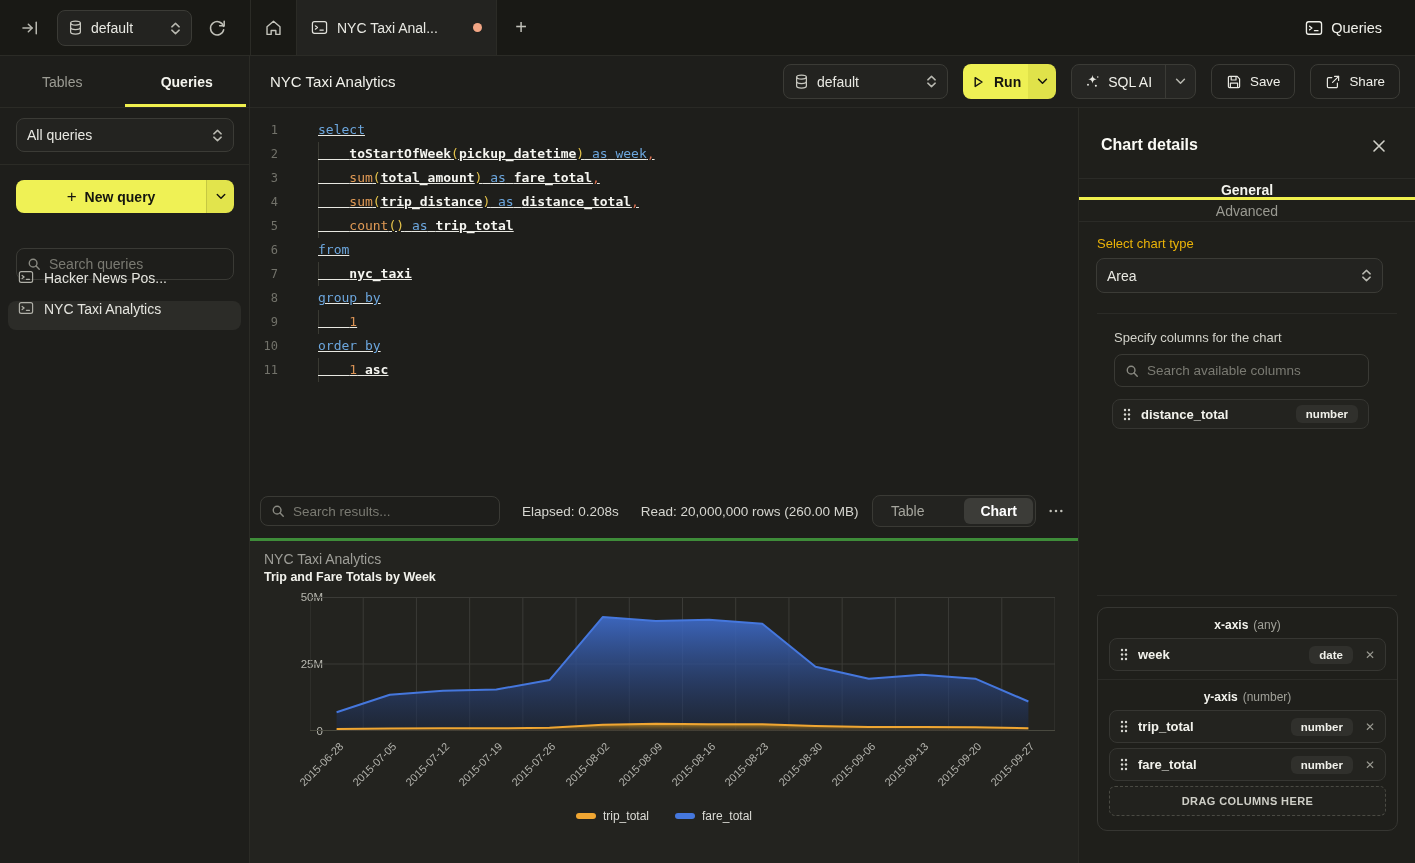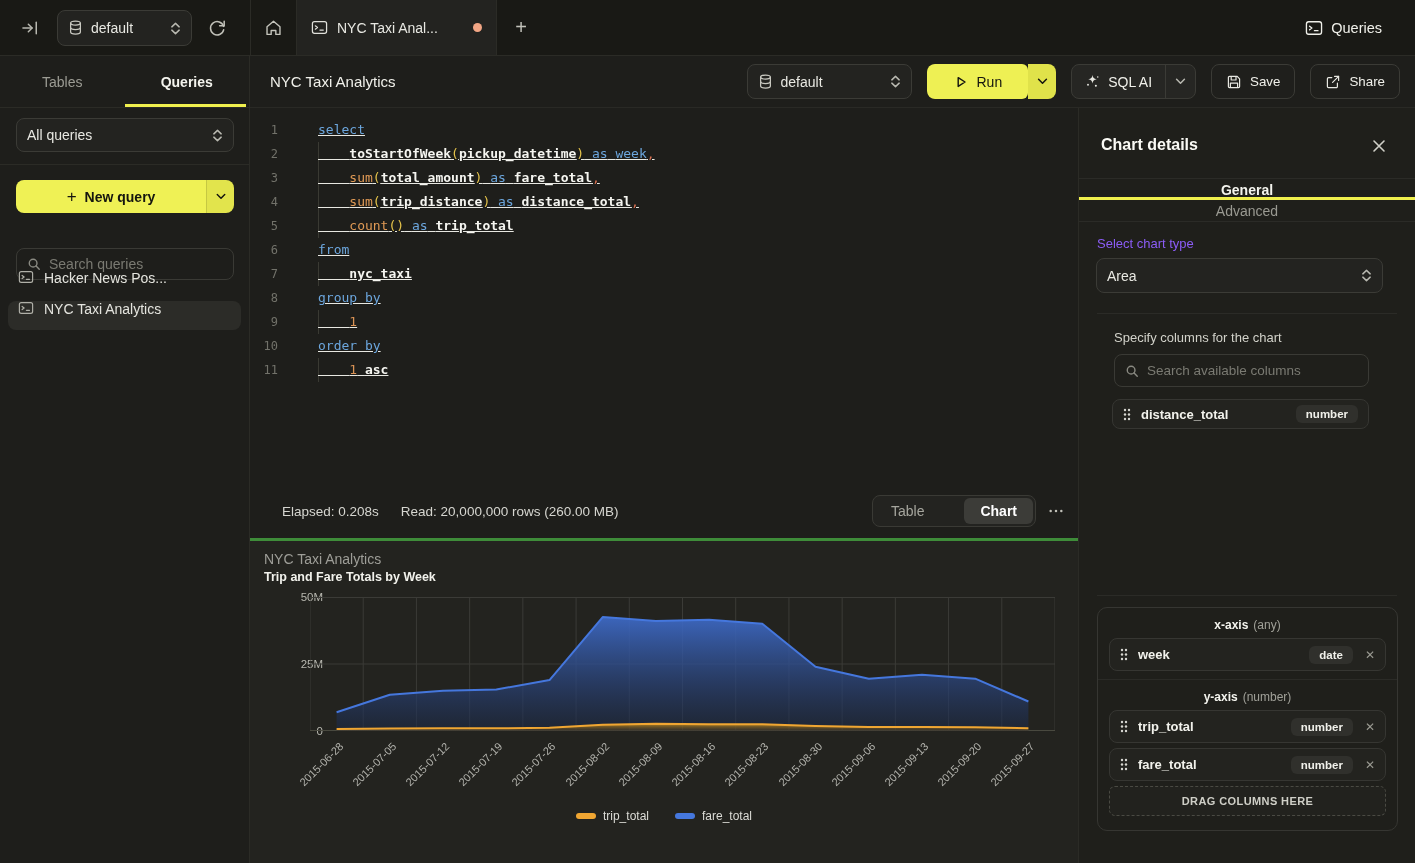--- a/index.html
+++ b/index.html
@@ -22,21 +22,21 @@
   .dot { width:9px; height:9px; border-radius:50%; background:#F2A685; }
   .plus-tab { width:48px; display:flex; align-items:center; justify-content:center; color:#c2c2ba; font-size:20px; cursor:pointer; }
   .queries-top-btn { position:absolute; right:33px; top:14px; height:28px; display:flex; align-items:center; gap:8px; color:#f0f0ea; font-size:14.5px; cursor:pointer; background:none; border:none; }
 
   
   .header-row { position:absolute; left:250px; right:0; top:56px; height:52px; border-bottom:1px solid #292925; display:flex; align-items:center; padding:0 15px 0 20px; background:#1e1e1b; }
   .page-title { font-size:15px; color:#f0f0ea; }
   .toolbar { margin-left:auto; display:flex; align-items:center; gap:15px; }
   .toolbar .db-select { width:165px; height:35px; }
   .split-btn { display:flex; align-items:stretch; height:35px; border-radius:8px; overflow:hidden; cursor:pointer; }
-  .run-btn .seg-main { background:#EEF054; color:#15150f; font-weight:400; display:flex; align-items:center; gap:8px; padding:0 26px;border-radius:6px; }
+  .run-btn .seg-main { background:#EEF054; color:#15150f; font-weight:700; display:flex; align-items:center; gap:8px; padding:0 7px; }
   .run-btn .seg-caret { width:28px; background:#E0E24A; display:flex; align-items:center; justify-content:center; color:#15150f; }
   .sqlai-btn { border:1px solid #3b3b36; background:#262623; }
   .sqlai-btn .seg-main { display:flex; align-items:center; gap:8px; padding:0 13px; color:#f0f0ea; }
   .sqlai-btn .seg-caret { width:30px; border-left:1px solid #3b3b36; display:flex; align-items:center; justify-content:center; color:#b8b8b0; }
   .ghost-btn { height:35px; display:flex; align-items:center; gap:8px; padding:0 14px; border:1px solid #3b3b36; border-radius:8px; background:#1f1f1c; color:#f0f0ea; cursor:pointer; }
 
   
   .sidebar { position:absolute; left:0; top:56px; bottom:0; width:250px; background:#1e1e1b; border-right:1px solid #2b2b26; }
   .side-tabs { height:52px; border-bottom:1px solid #2b2b26; display:flex; }
   .side-tab { flex:1; display:flex; align-items:center; justify-content:center; color:#9c9c94; cursor:pointer; position:relative; }
@@ -87,21 +87,21 @@
 
   
   .rpanel { position:absolute; right:0; top:108px; width:337px; bottom:0; background:#1f1f1b; border-left:1px solid #2b2b26; }
   .rp-header { height:71px; border-bottom:1px solid #2b2b27; position:relative; }
   .rp-title { position:absolute; left:22px; top:28px; font-size:16px; font-weight:700; color:#fafaf5; }
   .rp-close { position:absolute; right:26px; top:28px; width:20px; height:20px; color:#d0d0c8; }
   .rp-tabs { height:43px; border-bottom:1px solid #2b2b27; display:flex;flex-direction:column; }
   .rp-tab { flex:1; display:flex; align-items:center; justify-content:center; color:#9a9a92; cursor:pointer; position:relative; }
   .rp-tab.active { color:#f4f4ee; font-weight:700; }
   .rp-tab.active .tab-underline { position:absolute; left:0; right:0; bottom:0; height:3px; background:#F0F04E; }
-  .rp-label { position:absolute; left:18px; font-size:13px; color:#8b5cf6; }
+  .rp-label { position:absolute; left:18px; font-size:13px; color:#eab308; }
   .chart-type-select { position:absolute; left:17px; top:150px; width:287px; height:35px; }
   .rp-divider { position:absolute; left:18px; right:18px; height:1px; background:#2b2b27; }
   .cols-label { position:absolute; left:35px; top:222px; font-size:13px; color:#d2d2ca; }
   .rpanel .search-input { position:absolute; left:35px; top:246px; width:255px; height:33px; font-size:13.5px; }
   .col-row { display:flex; align-items:center; gap:10px; height:30px; background:#23231f; border:1px solid #363632; border-radius:8px; padding:0 10px; }
   .col-row .handle { color:#d8d8d2; display:flex; cursor:grab; }
   .col-name { font-size:13px; font-weight:700; color:#f2f2ec; flex:1; }
   .type-badge { background:#30302c; border-radius:6px; padding:3px 10px; font-size:11.5px; font-weight:700; color:#f0f0ea; }
   .remove-x { color:#9a9a92; font-size:12px; margin-left:2px; cursor:pointer; }
   #available-cols { position:absolute; left:33px; top:291px; width:257px; }
@@ -309,20 +309,27 @@
         <div class="ed-line ind"><span class="ln">5</span><span class="code"><span>    </span><span class="tk-fn">count</span><span class="tk-pr">()</span><span> </span><span class="tk-kw">as</span><span> </span><span class="tk-id">trip_total</span></span></div>
         <div class="ed-line"><span class="ln">6</span><span class="code"><span class="tk-kw">from</span></span></div>
         <div class="ed-line ind"><span class="ln">7</span><span class="code"><span>    </span><span class="tk-id">nyc_taxi</span></span></div>
         <div class="ed-line"><span class="ln">8</span><span class="code"><span class="tk-kw">group by</span></span></div>
         <div class="ed-line ind"><span class="ln">9</span><span class="code"><span>    </span><span class="tk-num">1</span></span></div>
         <div class="ed-line"><span class="ln">10</span><span class="code"><span class="tk-kw">order by</span></span></div>
         <div class="ed-line ind"><span class="ln">11</span><span class="code"><span>    </span><span class="tk-num">1</span><span> </span><span class="tk-id">asc</span></span></div>
       </div>
 
     <div class="results-bar">
+      <div class="search-input">
+        <svg class="ic" viewBox="0 0 16 16" width="14" height="14" fill="none" stroke="#8a8a82" stroke-width="1.6" stroke-linecap="round">
+            <circle cx="7" cy="7" r="4.4"></circle>
+            <path d="M10.4 10.4 14 14"></path>
+          </svg>
+        <span>Search results...</span>
+      </div>
       <span class="stat">Elapsed: 0.208s</span>
       <span class="stat">Read: 20,000,000 rows (260.00 MB)</span>
       <div class="view-toggle">
         <div class="view-seg">
             <span>Table</span>
           </div>
         <div class="view-seg active">
             <span>Chart</span>
           </div>
       </div>

